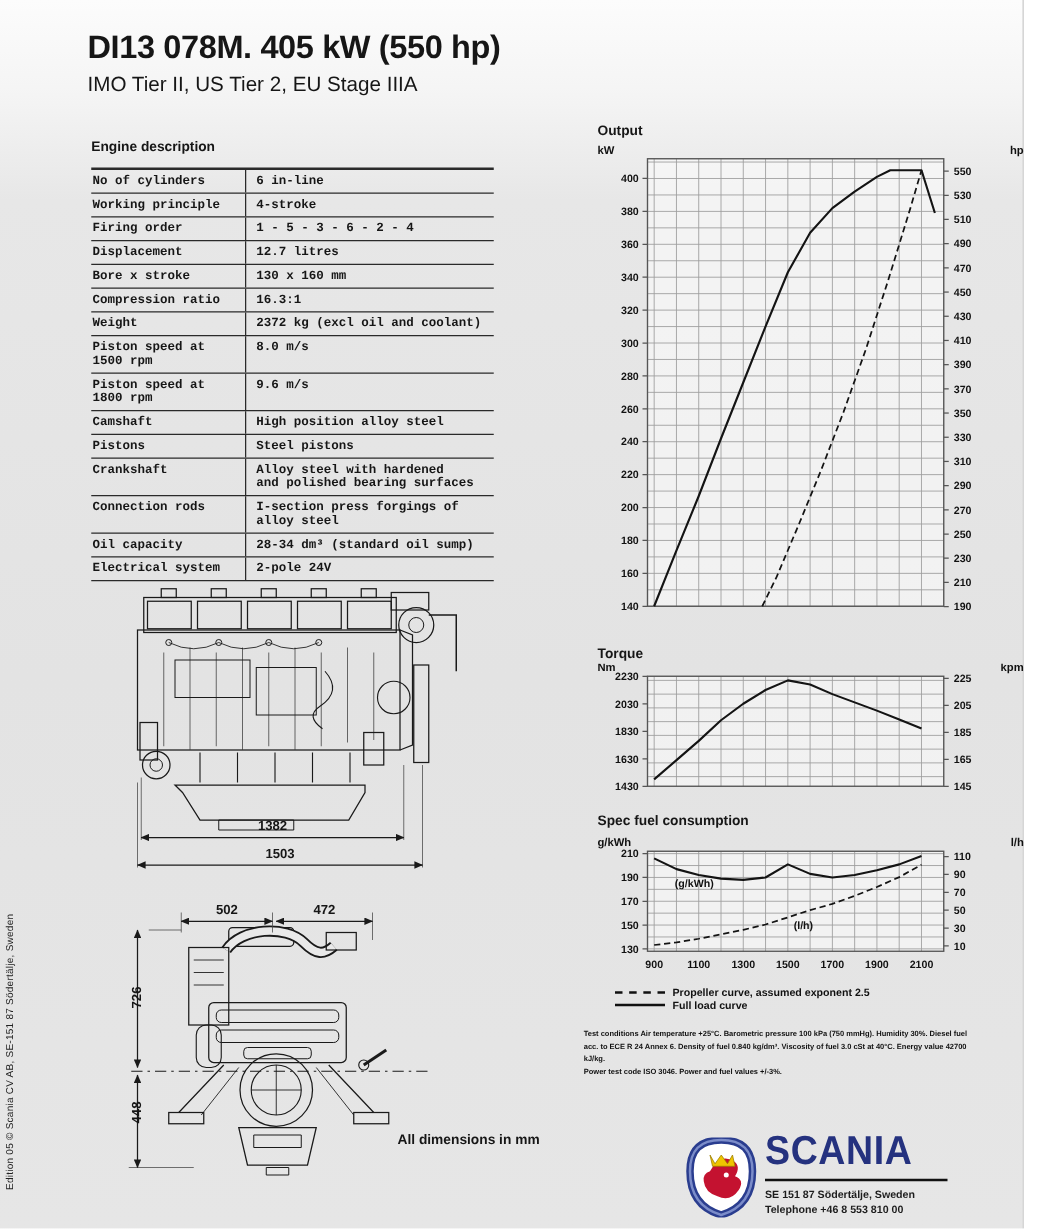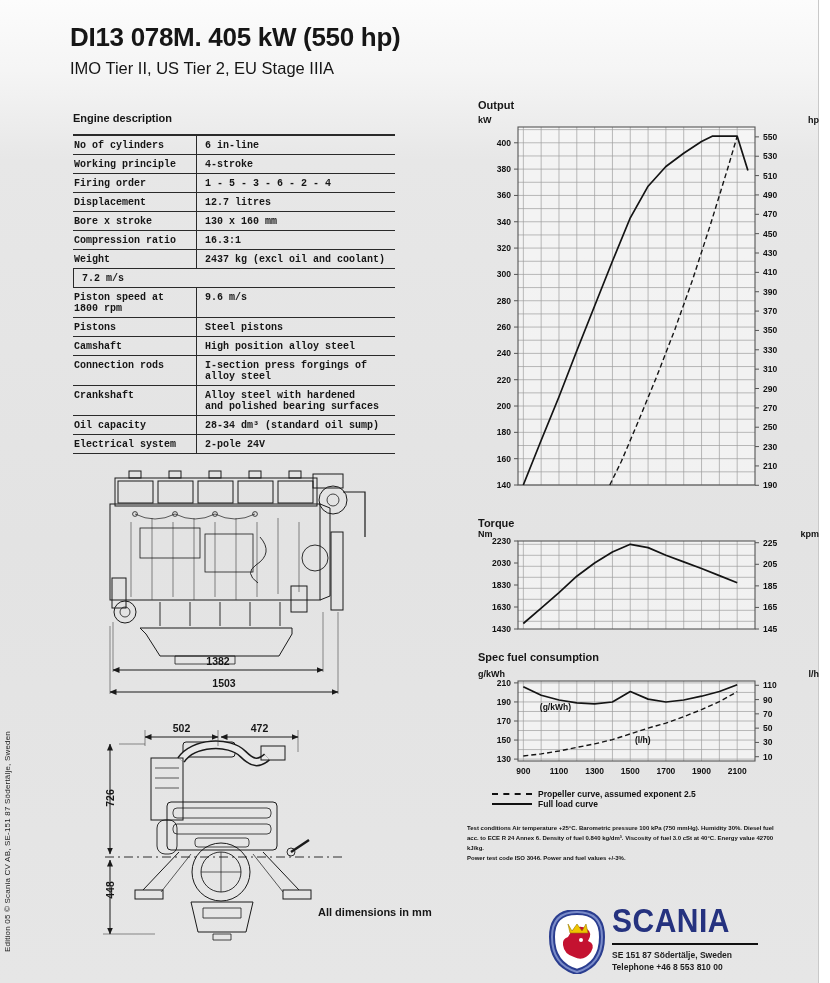--- a/index.html
+++ b/index.html
@@ -79,51 +79,52 @@
         <div class="tvalue">130 x 160 mm</div>
       </div>
 
       <div class="trow">
         <div class="tlabel">Compression ratio</div>
         <div class="tvalue">16.3:1</div>
       </div>
 
       <div class="trow">
         <div class="tlabel">Weight</div>
-        <div class="tvalue">2437 kg (excl oil and coolant)</div>
-      </div>
-
-      <div class="trow">
-        <div class="tvalue">7.2 m/s</div>
+        <div class="tvalue">2372 kg (excl oil and coolant)</div>
+      </div>
+
+      <div class="trow">
+        <div class="tlabel">Piston speed at 1500 rpm</div>
+        <div class="tvalue">8.0 m/s</div>
       </div>
 
       <div class="trow">
         <div class="tlabel">Piston speed at 1800 rpm</div>
         <div class="tvalue">9.6 m/s</div>
       </div>
 
       <div class="trow">
+        <div class="tlabel">Camshaft</div>
+        <div class="tvalue">High position alloy steel</div>
+      </div>
+
+      <div class="trow">
         <div class="tlabel">Pistons</div>
         <div class="tvalue">Steel pistons</div>
-      </div>
-
-      <div class="trow">
-        <div class="tlabel">Camshaft</div>
-        <div class="tvalue">High position alloy steel</div>
-      </div>
-
-      <div class="trow">
-        <div class="tlabel">Connection rods</div>
-        <div class="tvalue">I-section press forgings of alloy steel</div>
       </div>
 
       <div class="trow">
         <div class="tlabel">Crankshaft</div>
         <div class="tvalue">Alloy steel with hardened
 and polished bearing surfaces</div>
+      </div>
+
+      <div class="trow">
+        <div class="tlabel">Connection rods</div>
+        <div class="tvalue">I-section press forgings of alloy steel</div>
       </div>
 
       <div class="trow">
         <div class="tlabel">Oil capacity</div>
         <div class="tvalue">28-34 dm³  (standard oil sump)</div>
       </div>
 
       <div class="trow">
         <div class="tlabel">Electrical system</div>
         <div class="tvalue">2-pole 24V</div>

